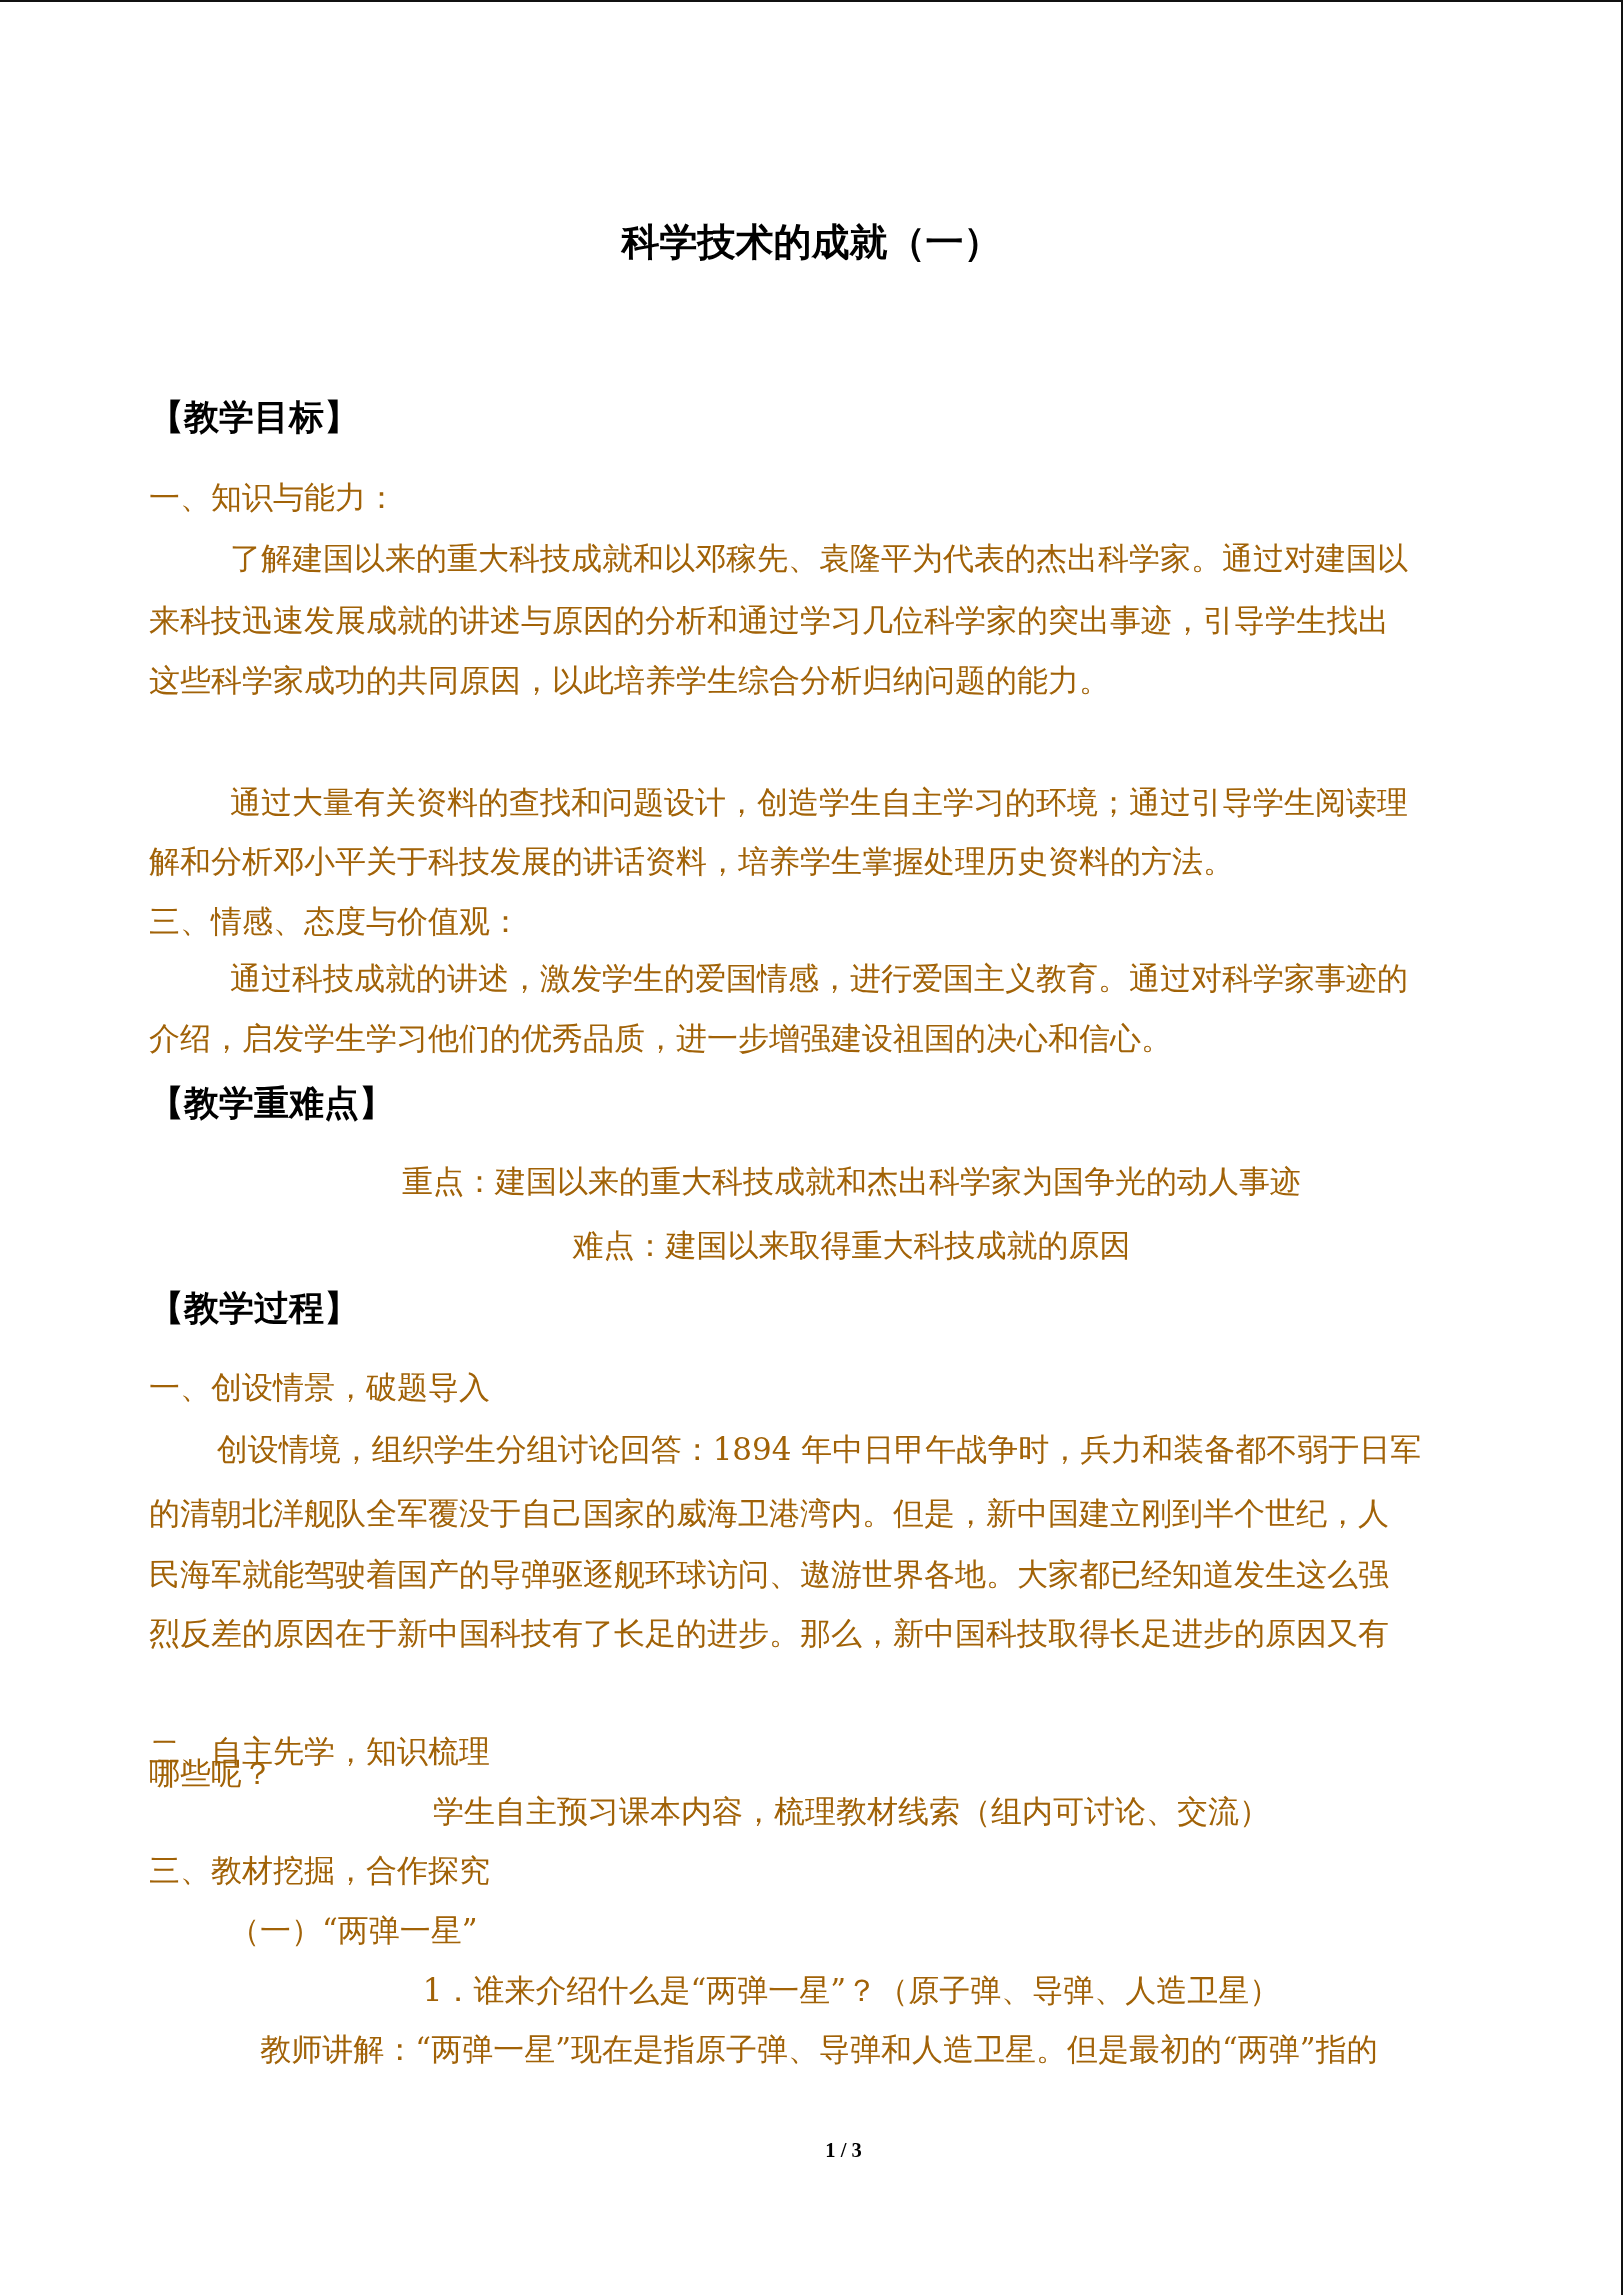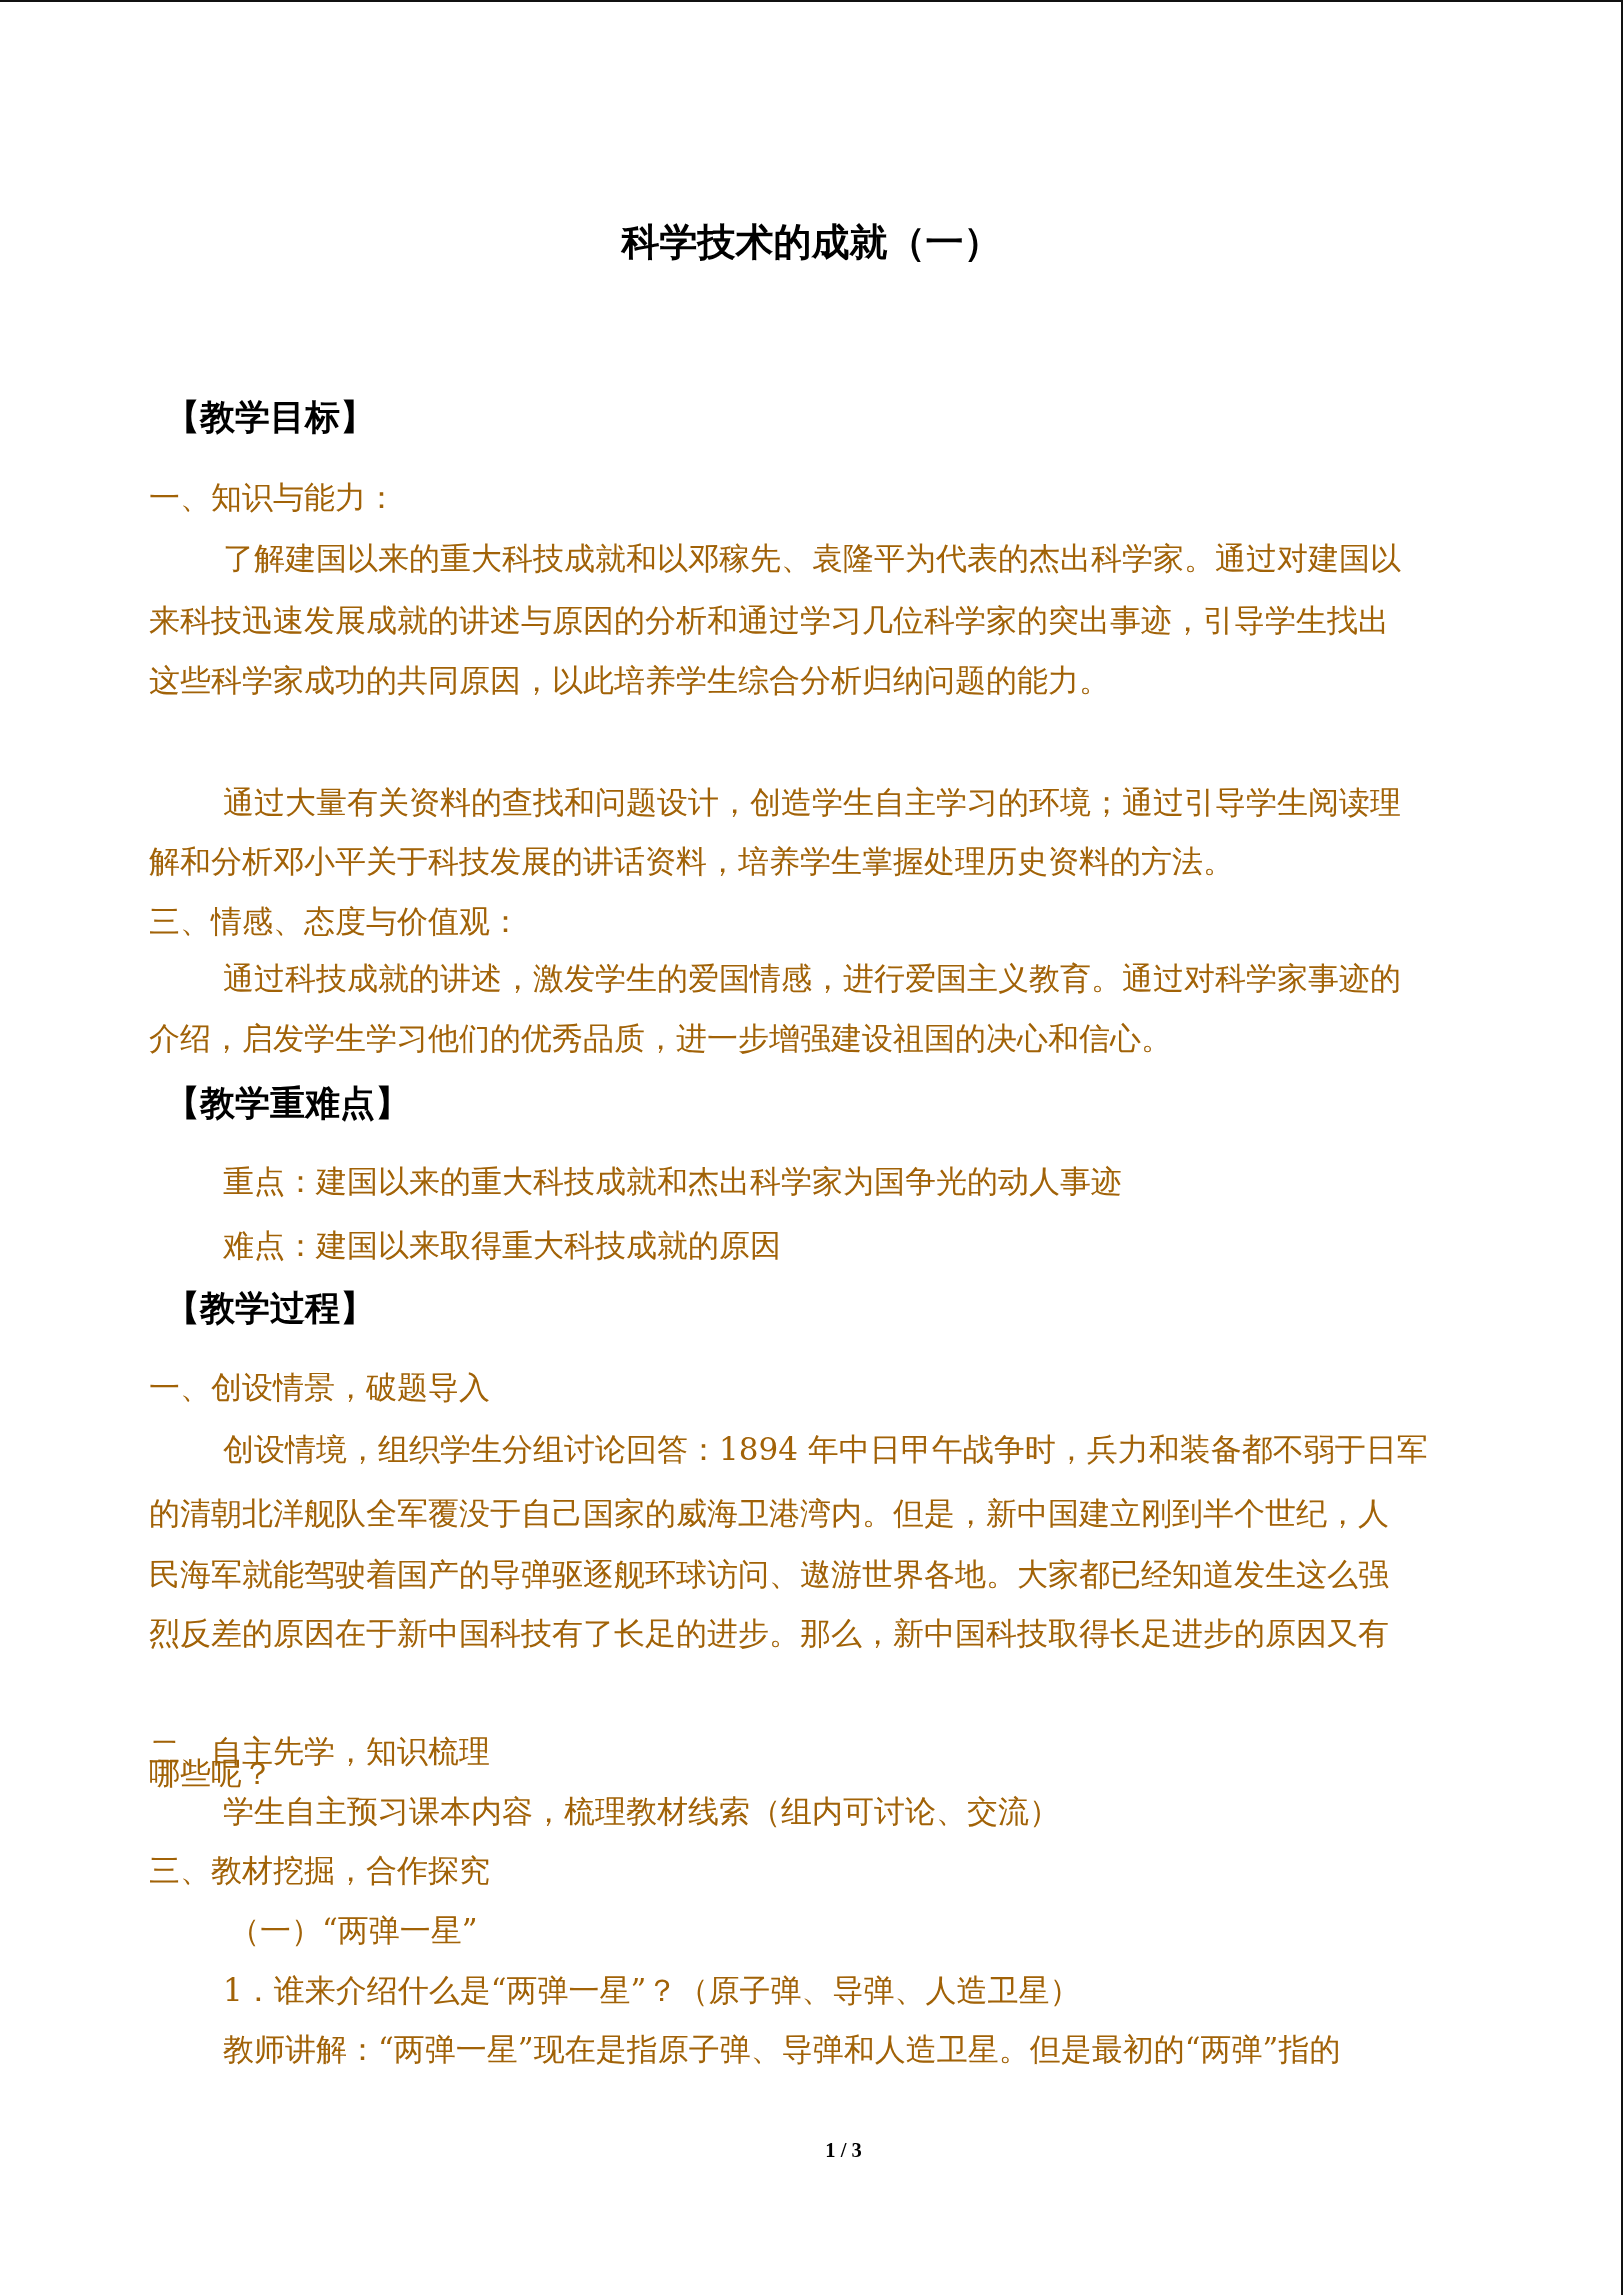--- a/index.html
+++ b/index.html
@@ -8,28 +8,27 @@
     position: absolute; left: 0; top: 0; width: 1621px; height: 2293px;
     border-top: 2px solid #111111; border-right: 2.7px solid #111111;
     background: #ffffff;
   }
   .ln {
     position: absolute; left: 149px; width: 1309px; height: 41px;
     line-height: 41px; font-size: 31px; color: #a16207; white-space: nowrap;
     font-family: "DejaVu Serif", "Liberation Serif", serif;
     transform: translateY(-20.5px);
   }
-  .indent { left: 223px; }
+  .indent { left: 197px; text-align: center; }
   .indent1 { left: 229px; }
   .heading {
     position: absolute; left: 149px; height: 48px; line-height: 48px;
     font-size: 35px; font-weight: bold; color: #000000; white-space: nowrap;
     font-family: "DejaVu Sans", "Liberation Sans", sans-serif;
     transform: translateY(-24px);
-    margin-left: 16px;
   }
   .title {
     position: absolute; left: 0; width: 1623px; text-align: center;
     top: 239px; transform: translateY(-27px);
     height: 55px; line-height: 55px; font-size: 38px; font-weight: bold;
     color: #000000; font-family: "DejaVu Serif", "Liberation Serif", serif;
   }
   .pagenum {
     position: absolute; left: 0; width: 1623px; text-align: center;
     top: 2148px; transform: translateY(-12.3px);

